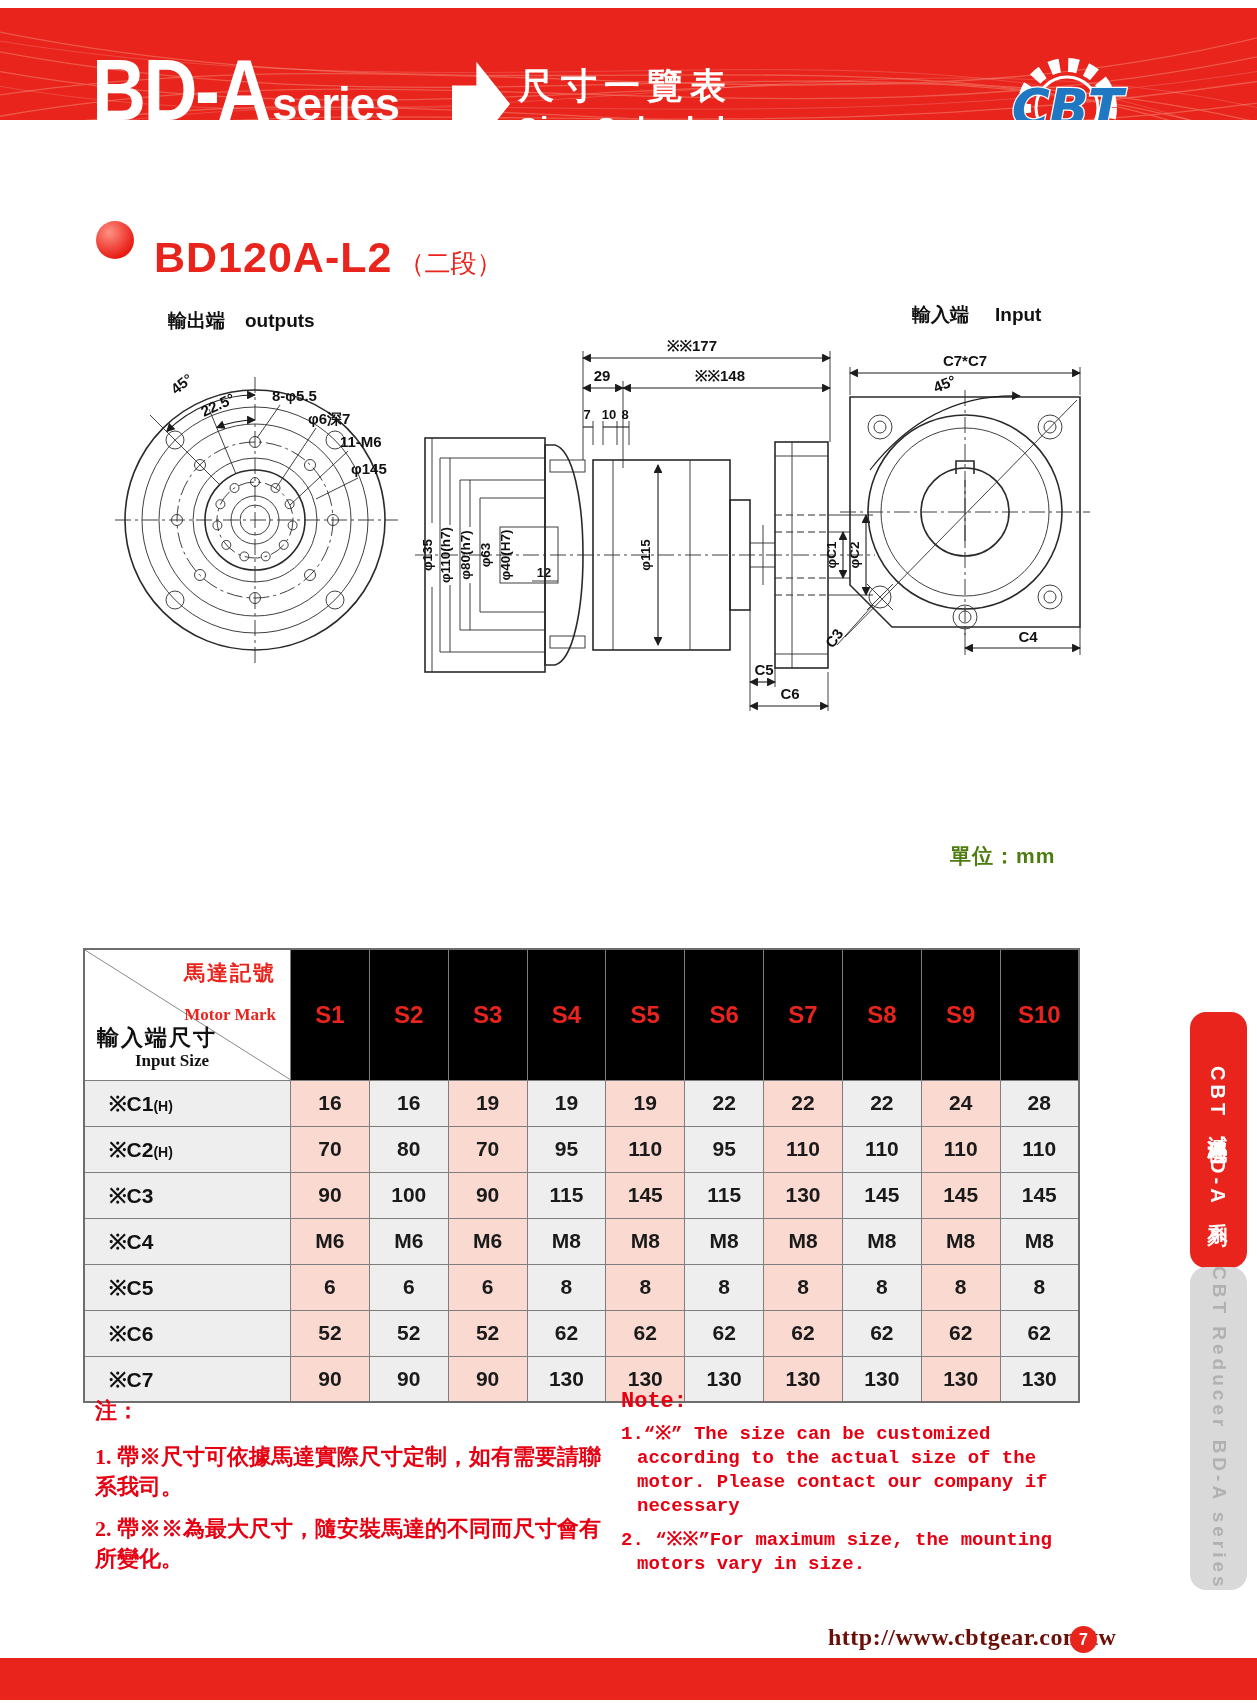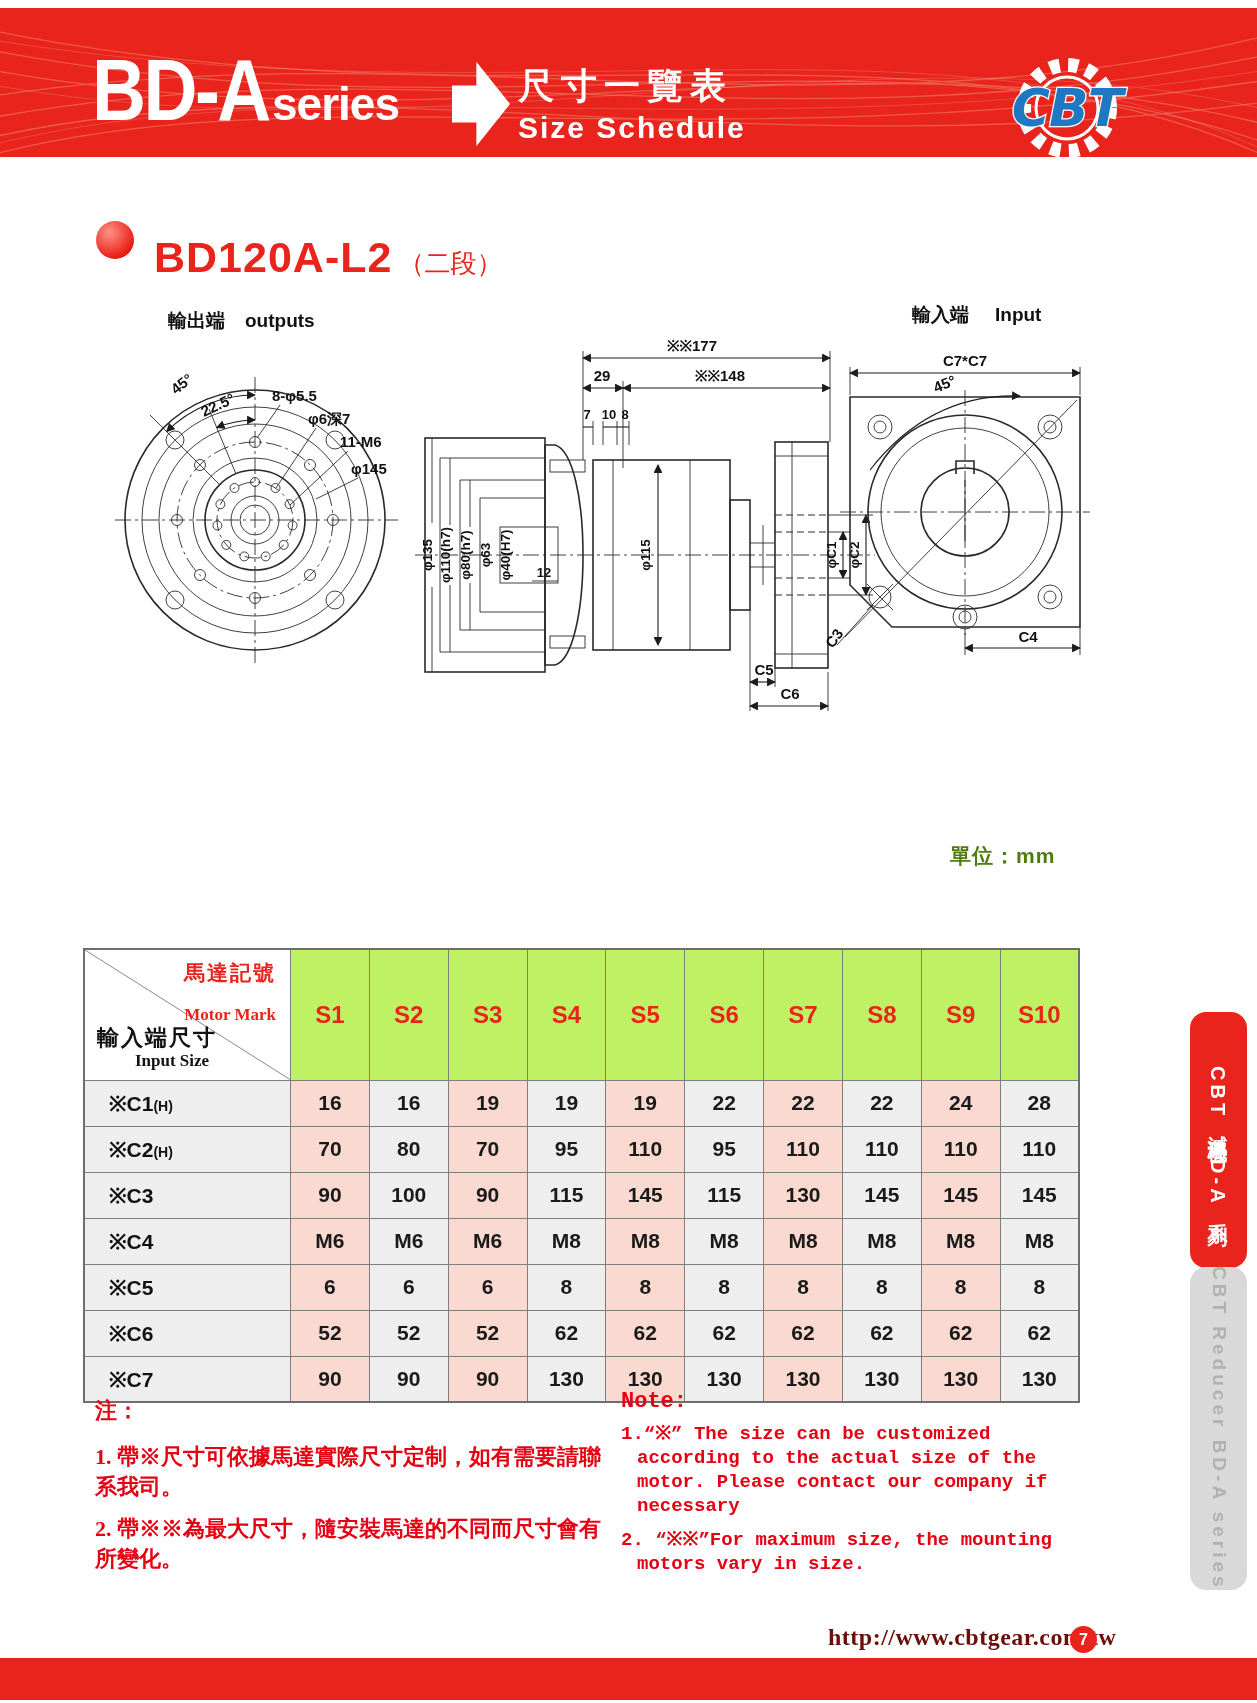--- a/index.html
+++ b/index.html
@@ -1,20 +1,20 @@
 <!DOCTYPE html>
 <html><head>
 <meta charset="utf-8">
 <style>
   html,body{margin:0;padding:0;background:#fff;}
   body{font-family:"Liberation Sans",sans-serif;}
   #page{position:relative;width:1257px;height:1703px;background:#fff;overflow:hidden;}
 
   
-  .banner{position:absolute;left:0;top:8px;width:1257px;height:149px;background:#e8241c;overflow:hidden;}
+  .banner{position:absolute;left:0;top:8px;width:1257px;height:112px;background:#e8241c;overflow:hidden;}
   .banner svg.waves{position:absolute;inset:0;}
   .banner-title{position:absolute;left:92px;top:38px;display:flex;align-items:baseline;color:#fff;}
   .bda{font-size:88px;font-weight:900;letter-spacing:-3px;transform:scaleX(.85);transform-origin:left bottom;line-height:1;}
   .series-word{font-size:46px;font-weight:800;margin-left:-28px;letter-spacing:-1px;}
   .arrow{position:absolute;left:452px;top:50px;width:58px;height:92px;background:#fff;
          clip-path:polygon(0 30%,42% 30%,42% 4%,100% 50%,42% 96%,42% 70%,0 70%);}
   .subtitle{position:absolute;left:518px;top:54px;color:#fff;}
   .subtitle .zh{font-size:36px;font-weight:800;letter-spacing:7px;}
   .subtitle .en{font-size:30px;font-weight:700;letter-spacing:2px;}
   .logo{position:absolute;left:985px;top:40px;width:165px;height:122px;}
@@ -38,21 +38,21 @@
   text.dtr{font:700 13.5px "Liberation Sans",sans-serif;fill:#111;}
   text.vt{font:800 19px "Liberation Sans",sans-serif;fill:#111;}
 
   
   .unit{position:absolute;left:950px;top:842px;font-size:21px;font-weight:700;color:#4d7c0f;letter-spacing:1px;}
   table.size-table{position:absolute;left:83px;top:948px;width:997px;border-collapse:collapse;table-layout:fixed;
         border:2px solid #6e6e6e;background:#fff;}
   .size-table th,.size-table td{border:1.5px solid #7e7e7e;}
   .size-table thead tr{height:131px;}
   .size-table tbody tr{height:46px;}
-  .scol{color:#e8241c;font-size:24px;font-weight:700;background:#bef264;text-align:center;}
+  .scol{color:#e8241c;font-size:24px;font-weight:700;background:#000000;text-align:center;}
   .size-table td{font-size:21px;font-weight:700;text-align:center;color:#1a1a1a;}
   .pink{background:#f9d9d0;}
   .grey{background:#efeeee;}
   .rlabel{background:#efeeee;text-align:left;padding-left:24px;font-size:21px;font-weight:700;color:#111;}
   .rsuf{font-size:14px;font-weight:700;}
   .corner{position:relative;background:#fff;width:205px;padding:0;}
   .corner svg{position:absolute;inset:0;width:100%;height:100%;}
   .c-tr{position:absolute;top:10px;right:14px;text-align:right;color:#e8241c;line-height:1.2;}
   .c-tr .l1{font-size:21px;font-weight:800;letter-spacing:2px;}
   .c-tr .l2{font-family:"Liberation Serif",serif;font-size:17px;font-weight:700;margin-top:20px;}

